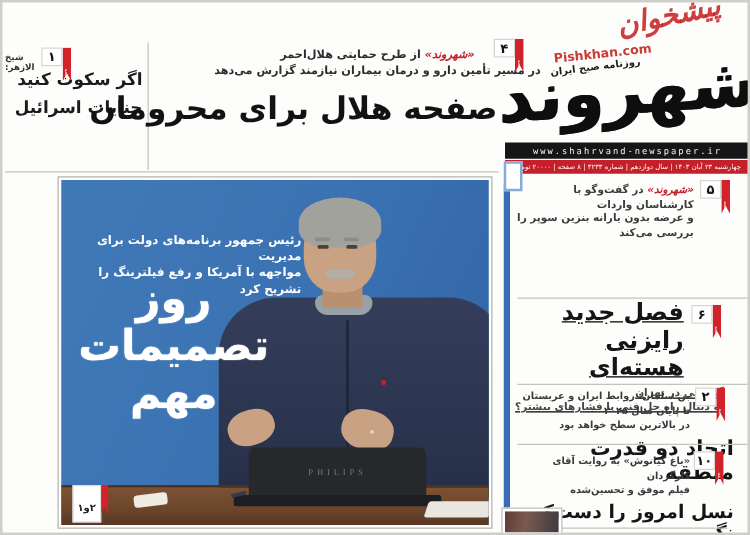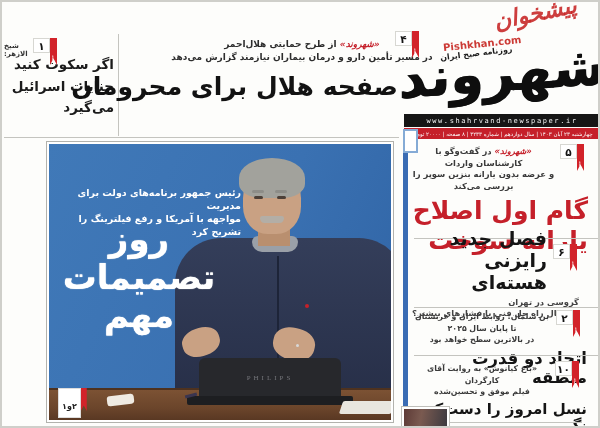--- a/index.html
+++ b/index.html
@@ -95,21 +95,21 @@
   .pen { position:absolute; left:136px; top:250px; width:12px; height:3px; background:#3a3550;
          transform:rotate(-14deg); z-index:7; }
   .ph-badge { position:absolute; left:9px; top:244px; display:flex; direction:ltr; z-index:9; }
   .ph-badge .num { background:#fff; border:1px solid #ddd; font-size:8px; font-weight:bold; color:#222;
                    height:30px; line-height:12px; padding:12px 3px; }
   .ph-badge .ribbon { width:6px; height:23px; background:#d2232a;
                       clip-path:polygon(0 0,100% 0,100% 100%,50% 76%,0 100%); }
 
   
   .rc-story { position:absolute; left:410px; width:187px; }
-  .rc-kicker { text-align:center; font-size:8.4px; line-height:11.5px; font-weight:bold; color:#3a3a3a; direction:rtl; }
+  .rc-kicker { text-align:right; font-size:8.4px; line-height:11.5px; font-weight:bold; color:#3a3a3a; direction:rtl; }
   .s5-head { text-align:right; font-size:25px; line-height:30px; font-weight:900; color:#c5202a;
              direction:rtl; padding-right:11px; margin-top:4px; }
   .s6-head { text-align:right; font-size:19px; line-height:22px; font-weight:900; color:#151515;
              direction:rtl; padding-right:52px; }
   .s6-deck { text-align:right; font-size:8.4px; line-height:11px; font-weight:bold; color:#444;
              direction:rtl; padding-right:20px; margin-top:4px; }
   .s2-head { text-align:right; font-size:16.5px; font-weight:900; color:#151515; direction:rtl;
              padding-right:12px; margin-top:3px; }
   .s10-head{ text-align:right; font-size:15px; line-height:17.5px; font-weight:900; color:#151515;
              direction:rtl; padding-right:12px; margin-top:3px; }
@@ -134,21 +134,20 @@
     <div class="abs tls-label fa">شیخ الازهر:</div>
     <div class="abs badge" style="left:31px; top:36px;">
       <div class="num fa">۱</div>
       <div class="ribbon">
           <span class="fa">صفحه</span>
         </div>
     </div>
     <div class="abs tls-head fa">
       <div>اگر سکوت کنید</div>
       <div>جنایات اسرائیل</div>
-      <div>می‌گیرد</div>
     </div>
   </div>
   <div class="vrule" style="left:116px; top:32px; height:102px;"></div>
 
   <div>
     <div class="abs badge" style="left:393px; top:29px;">
       <div class="num fa">۴</div>
       <div class="ribbon">
           <span class="fa">صفحه</span>
         </div>
@@ -205,34 +204,30 @@
   </div>
 
   <div class="vblue"></div>
 
   <div class="rc-story" style="top:144px;">
     <div class="rc-kicker" style="padding-right:44px;">
       <div><span class="brand-word">«شهروند»</span>
            <span>در گفت‌وگو با کارشناسان واردات</span></div>
       <div>و عرضه بدون یارانه بنزین سوپر را بررسی می‌کند</div>
     </div>
-    <div class="s5-head">
-      <div>گام اول اصلاح</div>
-      <div>یارانه سوخت</div>
-    </div>
   </div>
   <div class="abs badge" style="left:558px; top:142px;">
     <div class="num fa">۵</div>
     <div class="ribbon">
         <span class="fa">صفحه</span>
       </div>
   </div>
   <div class="hrule" style="left:412px; top:236px; width:185px;"></div>
 
-  <div class="rc-story" style="top:225px;">
+  <div class="rc-story" style="top:237px;text-decoration:underline;">
     <div class="s6-head">
       <div>فصل جدید</div>
       <div>رایزنی هسته‌ای</div>
     </div>
     <div class="s6-deck">
       <div>گروسی در تهران</div>
       <div>به دنبال راه حل فنی یا فشارهای بیشتر؟</div>
     </div>
   </div>
   <div class="abs badge" style="left:551px; top:242px;">

